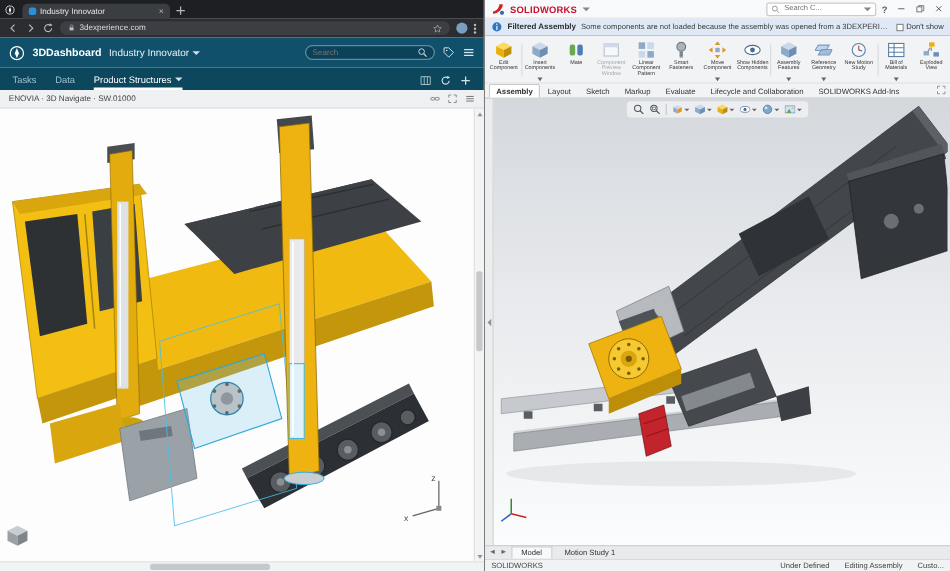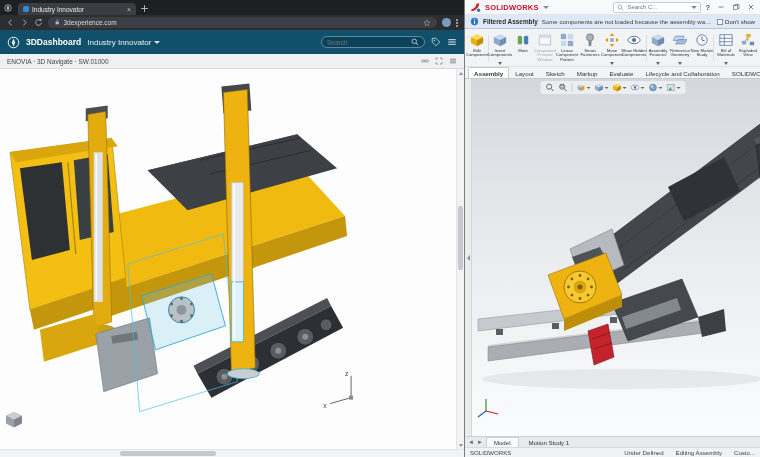--- a/index.html
+++ b/index.html
@@ -1,21 +1,21 @@
 <!DOCTYPE html>
 <html><head>
 <meta charset="utf-8">
 <style>
 *{margin:0;padding:0;box-sizing:border-box}
 html,body{width:760px;height:457px}
 body{font-family:"Liberation Sans",sans-serif;overflow:hidden;background:#fff;color:#222}
 .screen{display:flex;width:760px;height:457px}
 svg{display:block}
 
-.lp{width:465px;display:flex;flex-direction:column;background:#fff;border-right:1px solid #7d7d7d}
+.lp{width:388px;display:flex;flex-direction:column;background:#fff;border-right:1px solid #7d7d7d}
 .tabstrip{height:15px;background:#1d1f23;display:flex;align-items:flex-end;padding:0 4px;gap:4px}
 .appglyph{width:8px;height:8px;margin:0 2px 3px 0}
 .btab{height:12px;background:#3a3d42;border-radius:4px 4px 0 0;display:flex;align-items:center;gap:3px;padding:0 5px;min-width:118px}
 .btab .t{font-size:6.5px;color:#e8e8e8;white-space:nowrap;flex:1}
 .favicon{width:6px;height:6px;border-radius:2px;background:#2e8fd8;flex:0 0 auto}
 .tclose{font-size:7px;color:#bbb;line-height:1}
 .newtab{width:9px;height:9px;margin-bottom:2px;color:#b9bbbe}
 .addr{height:15px;background:#2b2d31;display:flex;align-items:center;gap:5px;padding:0 6px}
 .navic{width:9px;height:9px;color:#b9bbbe}
 .urlpill{flex:1;height:11px;background:#3c3e43;border-radius:6px;display:flex;align-items:center;gap:3px;padding:0 6px}
@@ -317,20 +317,39 @@
           </svg>
       </div>
       <svg class="headic" viewBox="0 0 16 16">
           <use href="#s-tag"></use>
         </svg>
       <svg class="headic" viewBox="0 0 16 16">
           <use href="#s-burger"></use>
         </svg>
     </div>
 
+    <div class="navrow">
+      <span class="ntab">Tasks</span>
+      <span class="ntab">Data</span>
+      <span class="ntab active">
+          <span>Product Structures</span>
+          <span class="caret-w"></span>
+        </span>
+      <span class="nicons">
+        <svg class="headic" viewBox="0 0 16 16">
+            <use href="#s-cols"></use>
+          </svg>
+        <svg class="headic" viewBox="0 0 16 16">
+            <use href="#s-sync"></use>
+          </svg>
+        <svg class="headic" viewBox="0 0 16 16">
+            <use href="#s-plus"></use>
+          </svg>
+      </span>
+    </div>
 
     <div class="widgethead">
       <span class="wtitle">ENOVIA · 3D Navigate · SW.01000</span>
       <span class="wicons">
         <svg viewBox="0 0 16 16">
             <use href="#s-link"></use>
           </svg>
         <svg viewBox="0 0 16 16">
             <use href="#s-expandic"></use>
           </svg>

